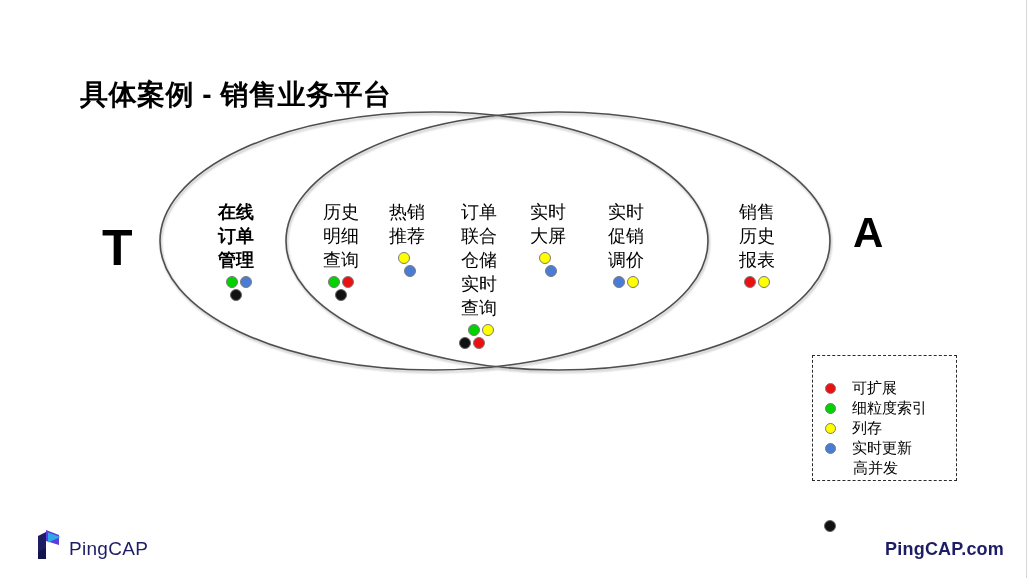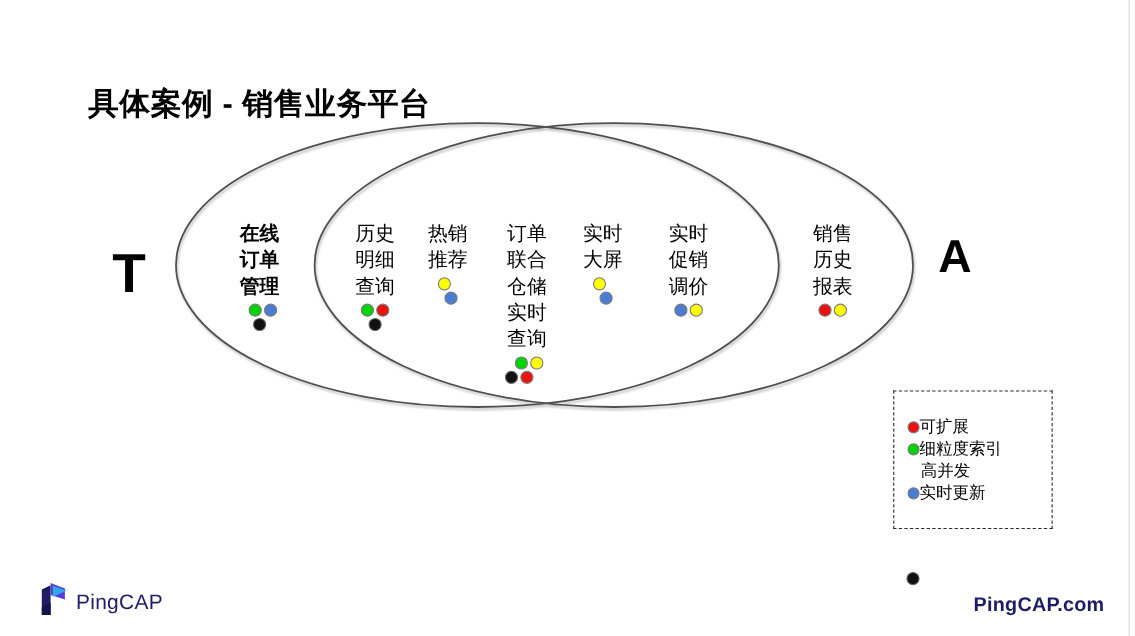--- a/index.html
+++ b/index.html
@@ -24,21 +24,21 @@
   .dots{margin-top:4px;display:flex;flex-direction:column;align-items:center;gap:1px;}
   .dot-row{display:flex;gap:2px;justify-content:center;}
   .dot{display:inline-block;width:10px;height:10px;border-radius:50%;
        border:1.5px solid #7a7a7a;box-sizing:content-box;}
 
   .legend{position:absolute;left:812px;top:355px;width:145px;height:126px;
           border:1.5px dashed #2b2b2b;box-sizing:border-box;padding-top:22px;}
   .legend-row{display:flex;align-items:center;height:20px;padding-left:12px;}
   .legend-row .dot{flex:0 0 auto;width:9px;height:9px;}
   .legend-row .dot-placeholder{flex:0 0 auto;width:12px;height:12px;}
-  .legend-label{font-size:15px;white-space:nowrap;}
+  .legend-label{margin-left:16px;font-size:15px;white-space:nowrap;}
 
   .stray-dot{position:absolute;left:824px;top:520px;width:10px;height:10px;
              border-radius:50%;border:1.5px solid #7a7a7a;box-sizing:content-box;}
 
   .footer-logo{position:absolute;left:36px;top:528px;display:flex;align-items:flex-end;}
   .footer-logo svg{display:block;}
   .logo-text{margin-left:7px;font-size:19px;font-weight:500;letter-spacing:0.3px;}
   .site-link{position:absolute;right:28px;top:539px;font-size:18px;font-weight:bold;
              letter-spacing:0.2px;text-decoration:none;}
 </style>
@@ -155,26 +155,30 @@
     <div id="legend-root">
         <div class="legend-row">
           <span class="dot" style="background: rgb(234, 17, 17);"></span>
           <span class="legend-label">可扩展</span>
         </div>
         <div class="legend-row">
           <span class="dot" style="background: rgb(0, 211, 0);"></span>
           <span class="legend-label">细粒度索引</span>
         </div>
         <div class="legend-row">
-          <span class="dot-placeholder"></span>
-          <span class="legend-label">高并发</span>
+          <span class="dot" style="background: rgb(255, 255, 0);"></span>
+          <span class="legend-label">列存</span>
         </div>
         <div class="legend-row">
           <span class="dot" style="background: rgb(74, 124, 214);"></span>
           <span class="legend-label">实时更新</span>
+        </div>
+        <div class="legend-row">
+          <span class="dot-placeholder"></span>
+          <span class="legend-label">高并发</span>
         </div>
       </div>
   </div>
 
   <div class="stray-dot" id="stray-dot" style="background: rgb(17, 17, 17); border-color: rgb(102, 102, 102);"></div>
 
   <div class="footer-logo">
     <svg width="26" height="32" viewBox="0 0 26 32">
       <polygon points="2,8 10,4 10,31 2,31" fill="#1d1d66"></polygon>
       <polygon points="10,2 23,7 23,17 10,13" fill="#5b3dd8"></polygon>

